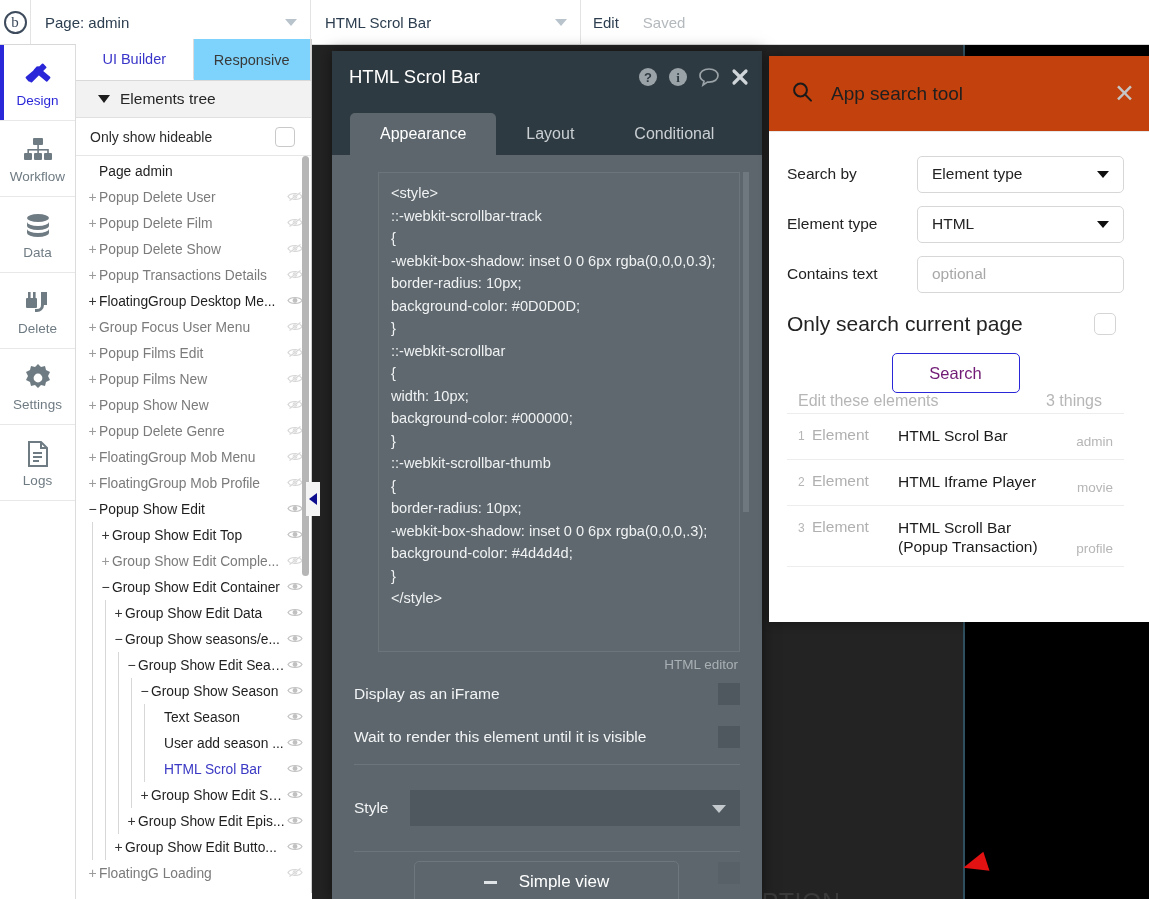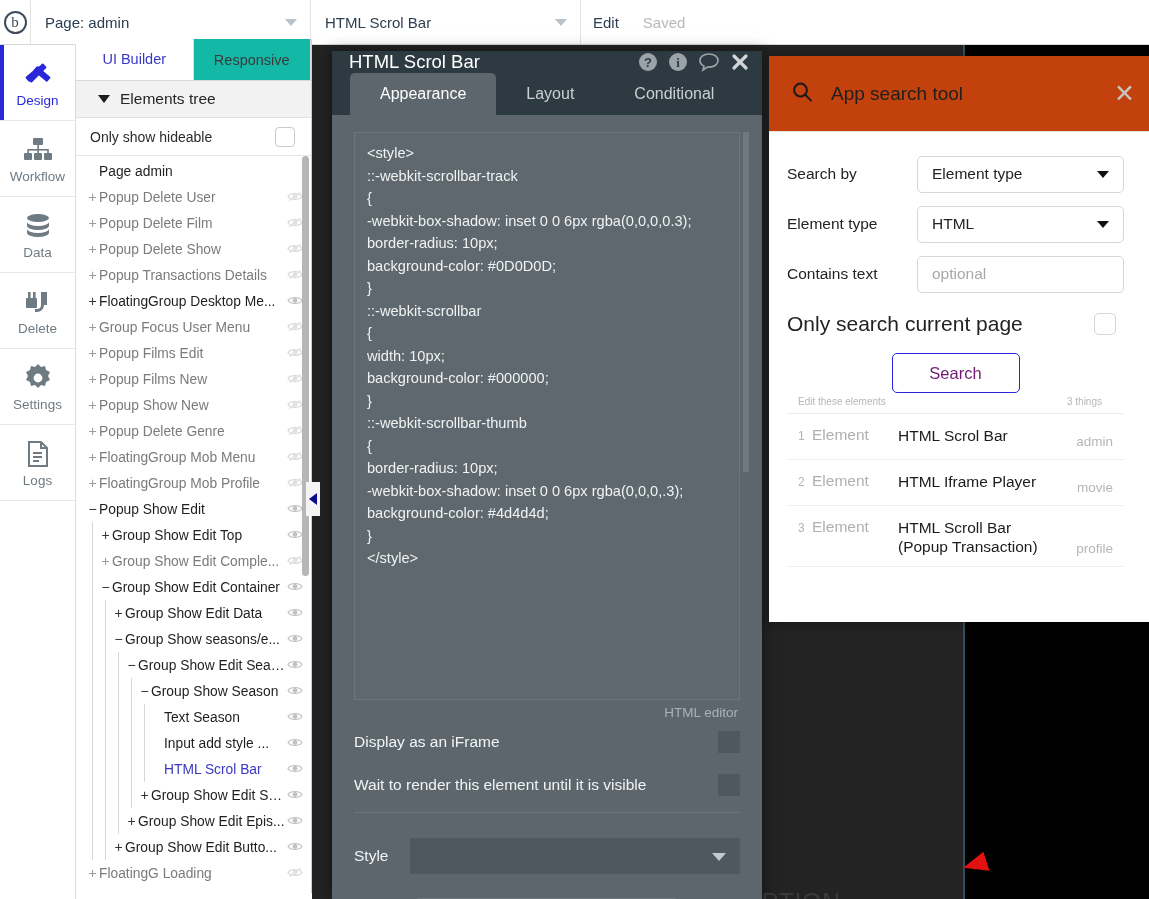--- a/index.html
+++ b/index.html
@@ -68,21 +68,21 @@
 
   
   #treepanel {
     position: absolute; left: 76px; top: 39px; width: 236px; height: 854px;
     background: #ffffff; border-right: 1px solid #d0d0d0;
     display: flex; flex-direction: column;
   }
   #tabrow { display: flex; height: 42px; border-bottom: 1px solid #d9d9d9; }
   .ptab {
     flex: 1; display: flex; align-items: center; justify-content: center;
-    font-size: 14.5px; color: #3a3a3a; background: #14b8a6;
+    font-size: 14.5px; color: #3a3a3a; background: #7dd3fc;
     border-right: 1px solid #dcdcdc;
   }
   .ptab.active { background: #ffffff; color: #3a36c9; border-bottom: 1px solid #fff; }
   #tree-header {
     height: 37px; background: #f2f2f2; border-bottom: 1px solid #e0e0e0;
     display: flex; align-items: center; gap: 10px; padding-left: 22px;
     font-size: 15.5px; color: #262626;
   }
   .tri-down {
     width: 0; height: 0; border-left: 6px solid transparent;
@@ -176,21 +176,21 @@
     height: 52px; background: #2e3a41; display: flex; align-items: flex-end;
     padding-left: 18px;
   }
   .petab {
     height: 42px; padding: 0 30px; display: flex; align-items: center;
     font-size: 16px; color: #c9cfd3; border-radius: 5px 5px 0 0;
   }
   .petab.active { background: #5c666c; color: #ffffff; }
   #pe-body { flex: 1; position: relative; padding: 0 22px; }
   #code-wrap {
-    position: relative; margin-top: 17px; height: 568px;
+    position: relative; margin-top: 17px; height: 480px; margin-left: 24px;
   }
   #code-box {
     width: 100%; height: 100%; background: #5e686e;
     border: 1px solid #6b757a; color: #f0f2f3;
     font-size: 14.6px; line-height: 22.5px; padding: 9px 12px;
     overflow: hidden; white-space: pre;
   }
   #code-sb {
     position: absolute; right: -9px; top: 0; width: 6px; height: 340px;
     background: #6f787e;
@@ -263,21 +263,21 @@
   .chk2 { width: 22px; height: 22px; border: 1px solid #d5d5d5; border-radius: 5px; }
   #st-search-btn {
     width: 128px; height: 40px; margin: 4px auto 0; border: 1px solid #2a27d8;
     border-radius: 5px; display: flex; align-items: center; justify-content: center;
     color: #701a75; font-size: 16.5px; background: #fff;
   }
   #st-results { margin-top: -4px; }
   #st-res-head {
     display: flex; align-items: center; justify-content: space-between;
     padding: 0 22px 0 11px; height: 24px;
-    font-size: 10px; color: #b6b6b6;
+    font-size: 16px; color: #b6b6b6;
   }
   .st-row {
     display: flex; border-top: 1px solid #ededed;
     padding: 12px 11px 10px 11px; min-height: 46px;
   }
   .st-idx { width: 14px; font-size: 12px; color: #b5b5b5; padding-top: 3px; }
   .st-kind { width: 86px; font-size: 15.5px; color: #b0b0b0; }
   .st-name { flex: 1; font-size: 15.5px; color: #1c1c1c; line-height: 19px; }
   .st-page {
     width: 62px; text-align: right; font-size: 13.5px; color: #b6b6b6;
@@ -708,21 +708,21 @@
             </svg>
           </span>
         </div>
         <div class="tnode dark" style="padding-left: 75px;">
           <span class="vline" style="left: 16px;"></span>
           <span class="vline" style="left: 29px;"></span>
           <span class="vline" style="left: 42px;"></span>
           <span class="vline" style="left: 55px;"></span>
           <span class="vline" style="left: 68px;"></span>
           <span class="tog dark"></span>
-          <span class="tlabel">Input add style ...</span>
+          <span class="tlabel">User add season ...</span>
           <span class="eye">
             <svg width="16" height="11" viewBox="0 0 16 11">
               <g fill="none" stroke="#6d6d6d" stroke-width="1.2">
                 <path d="M1 5.5 C3.5 1.5 12.5 1.5 15 5.5 C12.5 9.5 3.5 9.5 1 5.5 z"></path>
                 <circle cx="8" cy="5.5" r="2.4" fill="#6d6d6d" stroke="none"></circle>
               </g>
             </svg>
           </span>
         </div>
         <div class="tnode sel" style="padding-left: 75px;">

